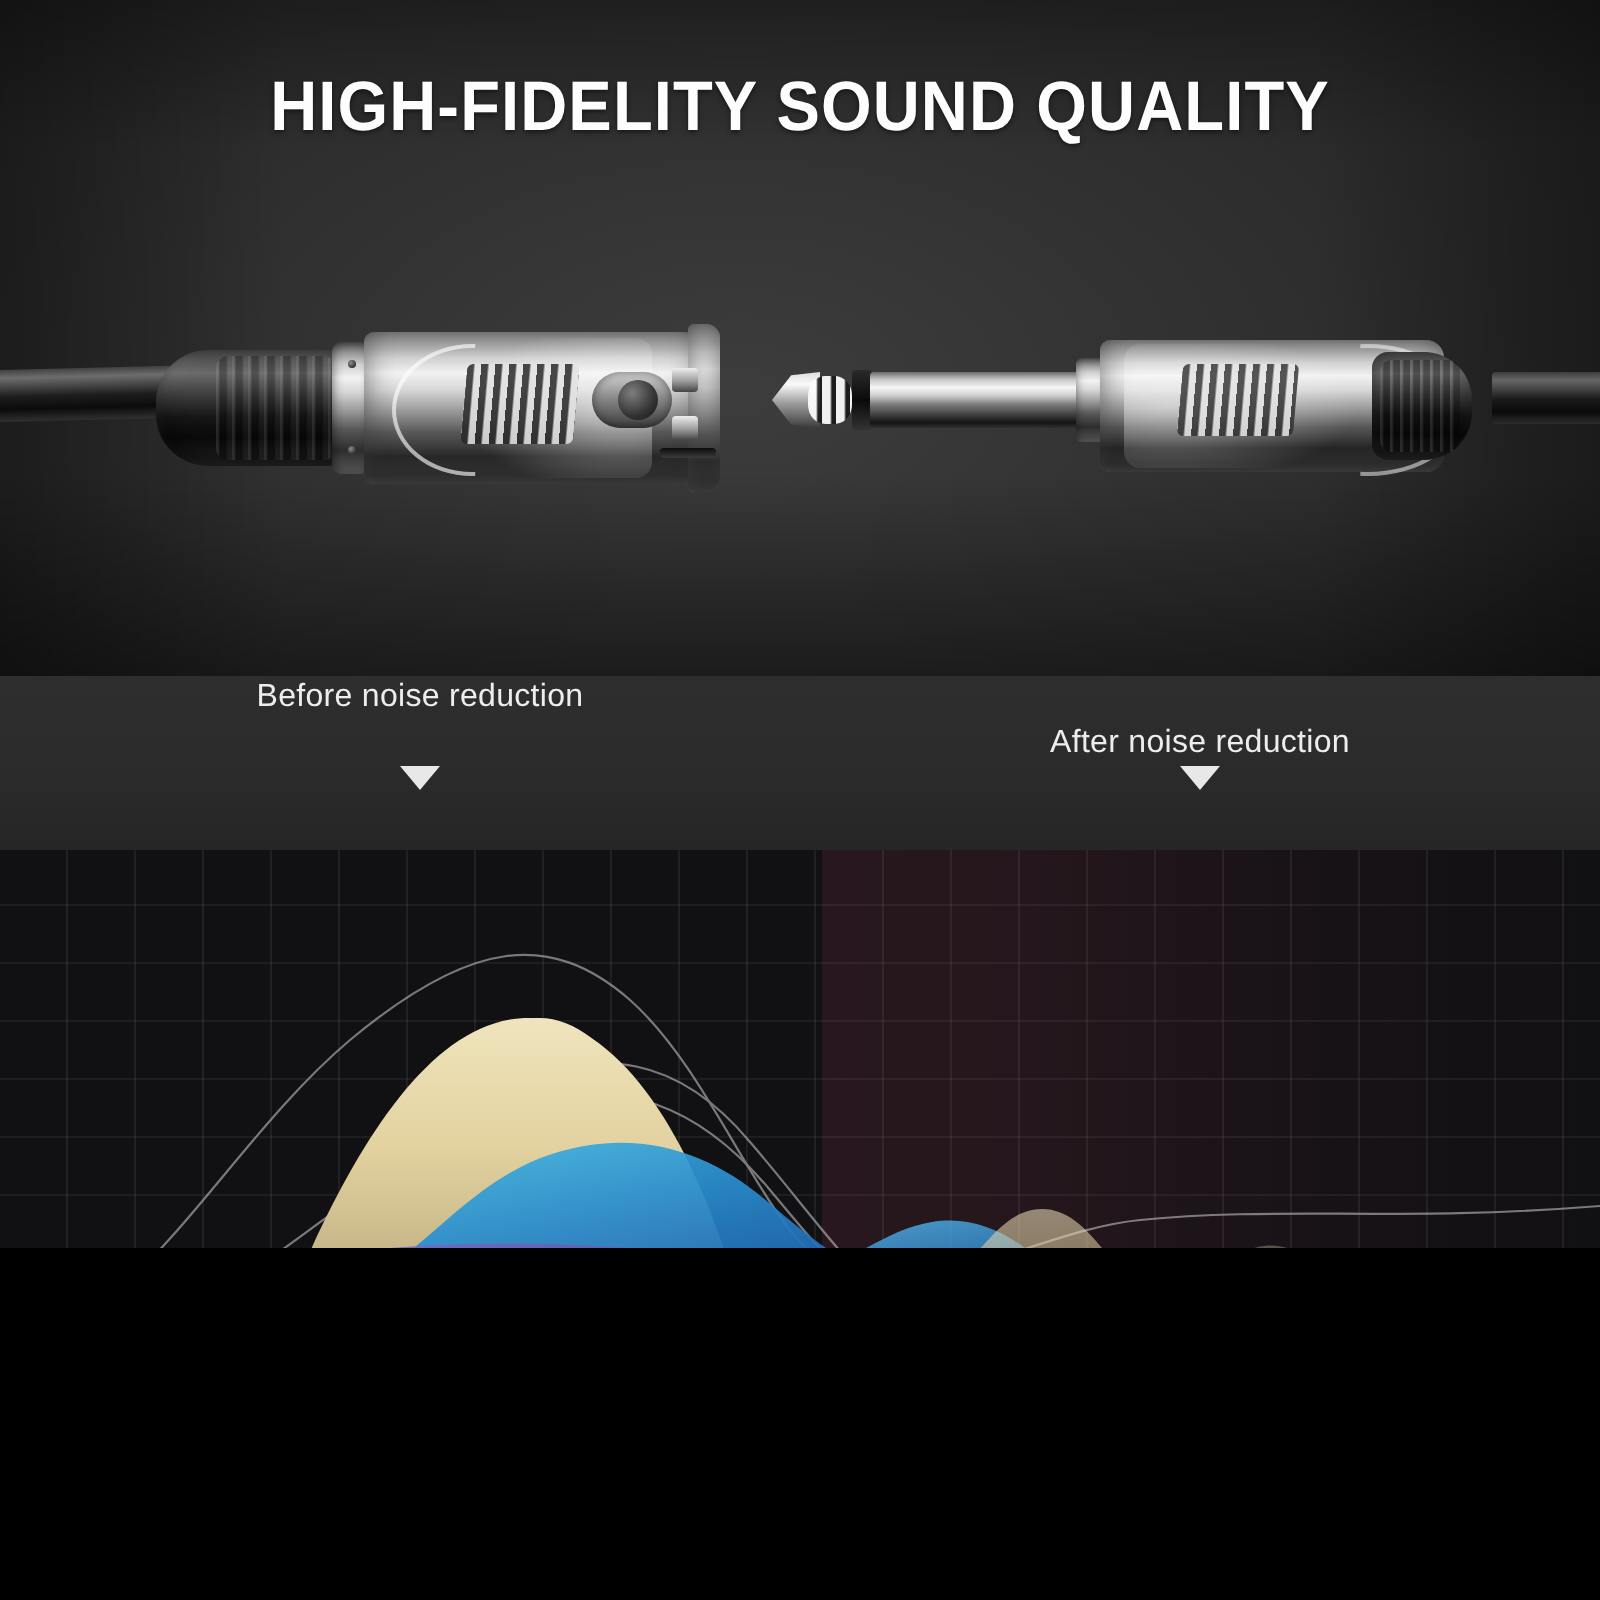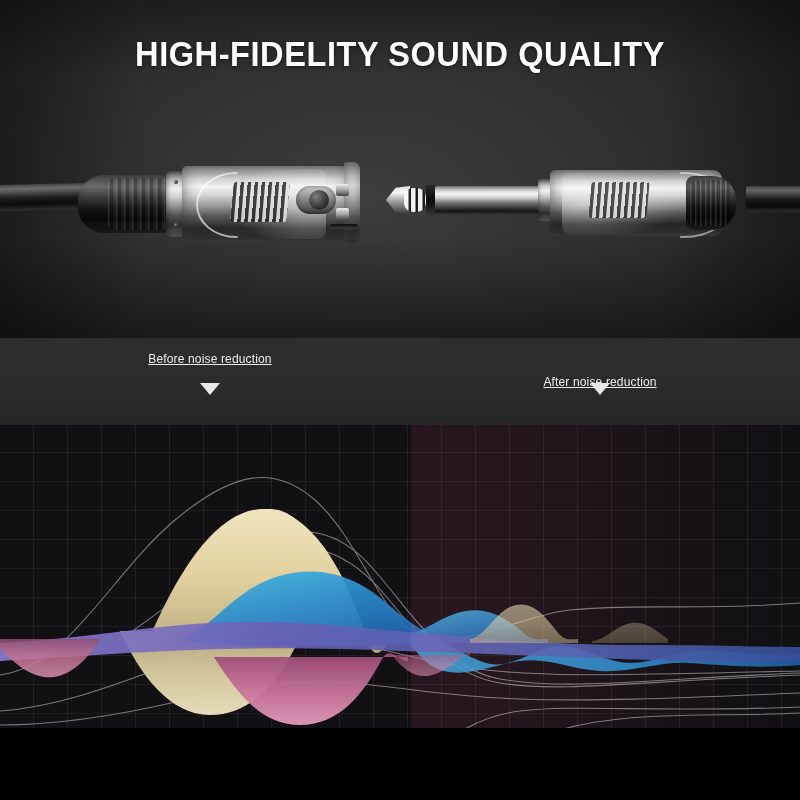--- a/index.html
+++ b/index.html
@@ -1,20 +1,20 @@
 <!DOCTYPE html>
 <html><head>
 <meta charset="utf-8">
 <style>
   html,body{margin:0;padding:0;background:#000;}
   body{font-family:"Liberation Sans","DejaVu Sans",sans-serif;}
 
   #page{
     position:relative;
-    width:800px;height:728px;
+    width:800px;height:624px;
     overflow:hidden;
     background:#0c4a6e;
   }
 
   
   .hero{
     position:absolute;left:0;top:0;width:800px;height:338px;
     background:
       radial-gradient(ellipse 620px 360px at 46% 58%, #3d3d3d 0%, #333 32%, #2a2a2a 62%, #242424 100%);
     overflow:hidden;
@@ -204,23 +204,23 @@
       rgba(0,0,0,.3) 2px, rgba(0,0,0,.3) 5px);
     border-radius:6px;opacity:.85;
   }
 
   
   .labelband{
     position:absolute;left:0;top:338px;width:800px;height:87px;
     background:linear-gradient(to bottom,#2e2e2e 0%,#2b2b2b 55%,#262626 100%);
   }
   .lbl{
-    position:absolute;top:14px;
-    color:#ededed;font-size:12px;letter-spacing:.15px;
-    white-space:nowrap;transform:translateX(-50%);text-decoration:underline;
+    position:absolute;top:2px;
+    color:#ededed;font-size:16px;letter-spacing:.15px;
+    white-space:nowrap;transform:translateX(-50%);
   }
   .lbl-before{left:210px;}
   .lbl-after{left:600px;margin-top:23px;}
   .tri{
     position:absolute;top:45px;width:0;height:0;
     border-left:10px solid transparent;border-right:10px solid transparent;
     border-top:12px solid #e8e8e8;
     transform:translateX(-50%);
   }
   .tri-before{left:210px;}

